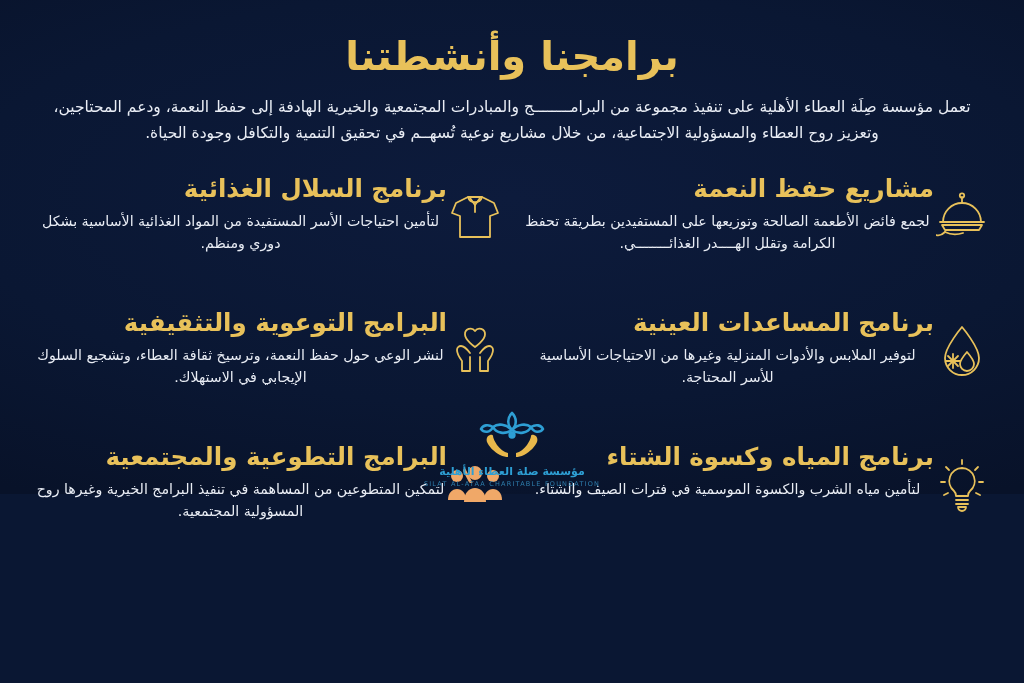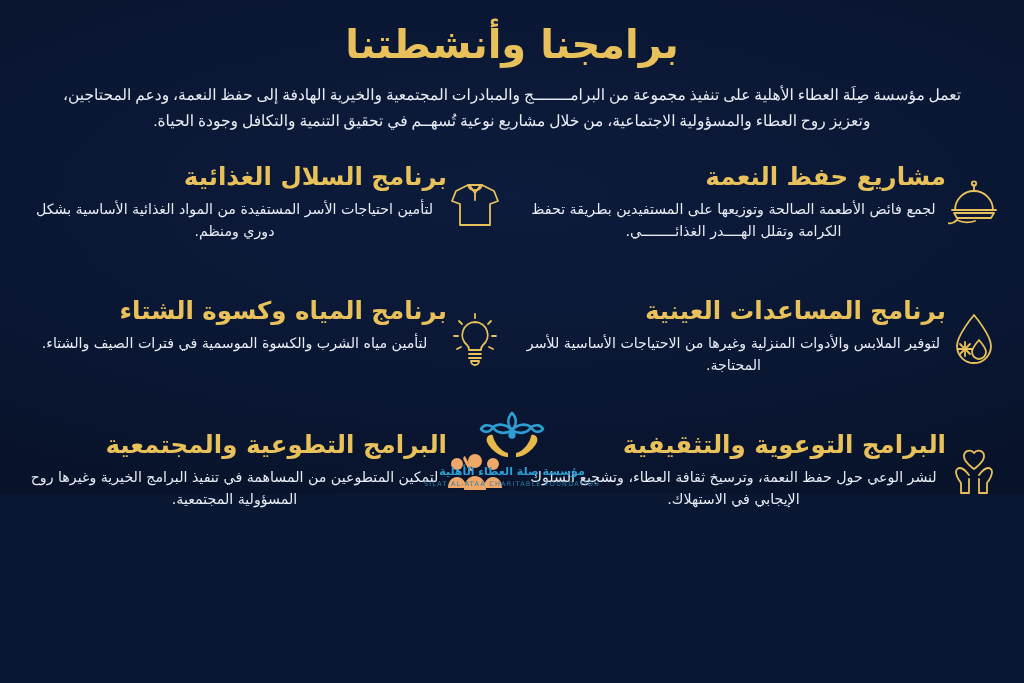--- a/index.html
+++ b/index.html
@@ -10,21 +10,21 @@
     background:#0a1733;
     overflow:hidden;
     font-family:"DejaVu Sans","Liberation Sans",sans-serif;
   }
 
   .poster{
     position:relative;
     width:1024px; height:494px;
     background:
       radial-gradient(ellipse 90% 70% at 50% 40%, #0d1b3c 0%, #0a1733 60%, #081229 100%);
-    padding:0;
+    padding:12px;
   }
 
   
   .header{
     padding-top:20px;
     text-align:center;
   }
   .title{
     color:#e8c15a;
     font-size:40px;
@@ -34,21 +34,20 @@
     direction:rtl;
   }
   .intro{
     margin:14px auto 0;
     width:930px;
     color:#e9edf5;
     font-size:15.5px;
     line-height:1.68;
     text-align:center;
     direction:rtl;
-    font-family:Liberation Serif, serif;
   }
 
   
   .grid{
     margin-top:26px;
     display:grid;
     grid-template-columns:1fr 1fr;
     grid-template-rows:repeat(3,auto);
     column-gap:18px;
     row-gap:16px;
@@ -173,20 +172,34 @@
             <line x1="14" y1="31" x2="14" y2="45"></line>
             <line x1="7" y1="38" x2="21" y2="38"></line>
             <line x1="9" y1="33" x2="19" y2="43"></line>
             <line x1="19" y1="33" x2="9" y2="43"></line>
           </g>
         </svg>
       </div>
       <div class="card-body">
         <div class="card-title">برنامج المساعدات العينية</div>
         <div class="card-desc">لتوفير الملابس والأدوات المنزلية وغيرها من الاحتياجات الأساسية للأسر المحتاجة.</div>
+      </div>
+    </div>
+
+    <div class="card">
+      <div class="card-icon">
+        <svg width="54" height="52" viewBox="0 0 54 52" fill="none" stroke="#e8c15a" stroke-width="1.8" stroke-linecap="round" stroke-linejoin="round">
+          <path d="M27 22 C27 22 17 15 17 9.5 A5.5 5.5 0 0 1 27 6 A5.5 5.5 0 0 1 37 9.5 C37 15 27 22 27 22 Z"></path>
+          <path d="M22 28 C19 24 16 21 13 21 a4 4 0 0 0 -4 4 c0 3 2 7 5 11 v10 h8 V32"></path>
+          <path d="M32 28 c3 -4 6 -7 9 -7 a4 4 0 0 1 4 4 c0 3 -2 7 -5 11 v10 h-8 V32"></path>
+        </svg>
+      </div>
+      <div class="card-body">
+        <div class="card-title">البرامج التوعوية والتثقيفية</div>
+        <div class="card-desc">لنشر الوعي حول حفظ النعمة، وترسيخ ثقافة العطاء، وتشجيع السلوك الإيجابي في الاستهلاك.</div>
       </div>
     </div>
 
     <div class="card">
       <div class="card-icon">
         <svg width="52" height="54" viewBox="0 0 52 54" fill="none" stroke="#e8c15a" stroke-width="1.8" stroke-linecap="round" stroke-linejoin="round">
           <path d="M26 10 a13 13 0 0 0 -8 23 c1.5 1.4 2 3 2 5 h12 c0 -2 .5 -3.6 2 -5 a13 13 0 0 0 -8 -23 z"></path>
           <line x1="20" y1="42" x2="32" y2="42"></line>
           <line x1="20" y1="46" x2="32" y2="46"></line>
           <path d="M22 49 h8 a4 4 0 0 1 -8 0 z"></path>
@@ -195,34 +208,20 @@
           <line x1="42" y1="9" x2="39" y2="12"></line>
           <line x1="5" y1="24" x2="9" y2="24"></line>
           <line x1="47" y1="24" x2="43" y2="24"></line>
           <line x1="8" y1="37" x2="12" y2="35"></line>
           <line x1="44" y1="37" x2="40" y2="35"></line>
         </svg>
       </div>
       <div class="card-body">
         <div class="card-title">برنامج المياه وكسوة الشتاء</div>
         <div class="card-desc">لتأمين مياه الشرب والكسوة الموسمية في فترات الصيف والشتاء.</div>
-      </div>
-    </div>
-
-    <div class="card">
-      <div class="card-icon">
-        <svg width="54" height="52" viewBox="0 0 54 52" fill="none" stroke="#e8c15a" stroke-width="1.8" stroke-linecap="round" stroke-linejoin="round">
-          <path d="M27 22 C27 22 17 15 17 9.5 A5.5 5.5 0 0 1 27 6 A5.5 5.5 0 0 1 37 9.5 C37 15 27 22 27 22 Z"></path>
-          <path d="M22 28 C19 24 16 21 13 21 a4 4 0 0 0 -4 4 c0 3 2 7 5 11 v10 h8 V32"></path>
-          <path d="M32 28 c3 -4 6 -7 9 -7 a4 4 0 0 1 4 4 c0 3 -2 7 -5 11 v10 h-8 V32"></path>
-        </svg>
-      </div>
-      <div class="card-body">
-        <div class="card-title">البرامج التوعوية والتثقيفية</div>
-        <div class="card-desc">لنشر الوعي حول حفظ النعمة، وترسيخ ثقافة العطاء، وتشجيع السلوك الإيجابي في الاستهلاك.</div>
       </div>
     </div>
 
     <div class="card">
       <div class="card-icon">
         <svg width="56" height="46" viewBox="0 0 56 46" fill="#f0a868">
           <circle cx="10" cy="14" r="6"></circle>
           <path d="M1 38 c0 -7 4 -11 9 -11 s9 4 9 11 z"></path>
           <circle cx="46" cy="14" r="6"></circle>
           <path d="M37 38 c0 -7 4 -11 9 -11 s9 4 9 11 z"></path>

